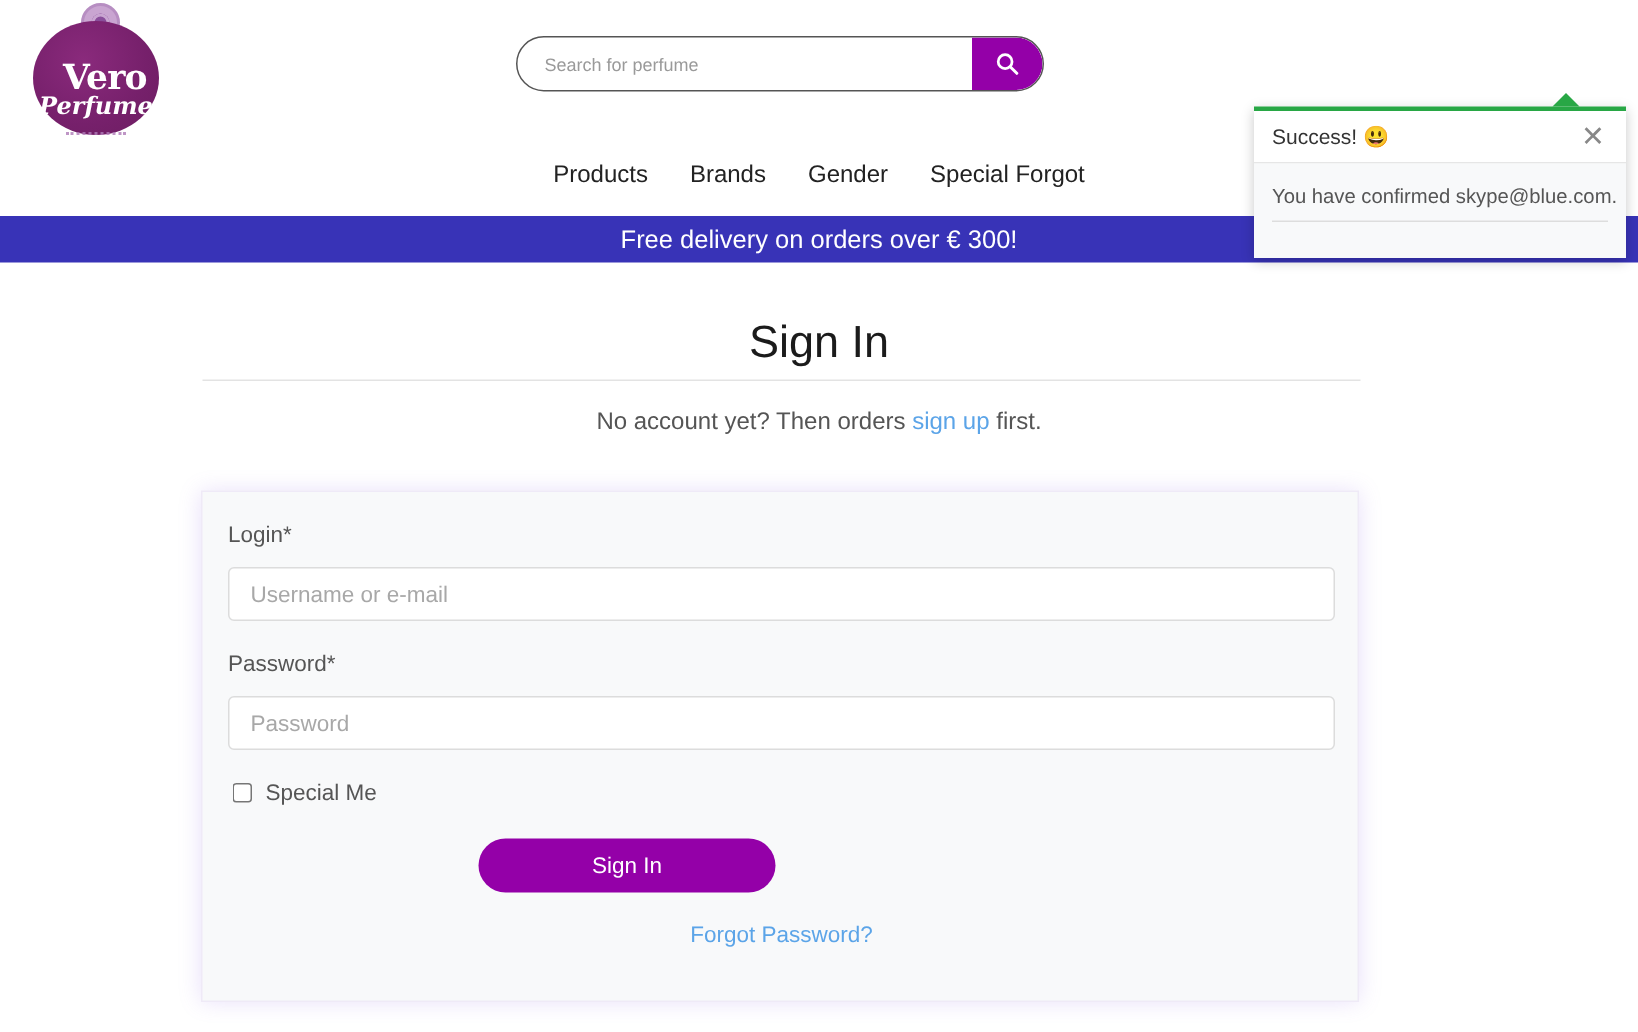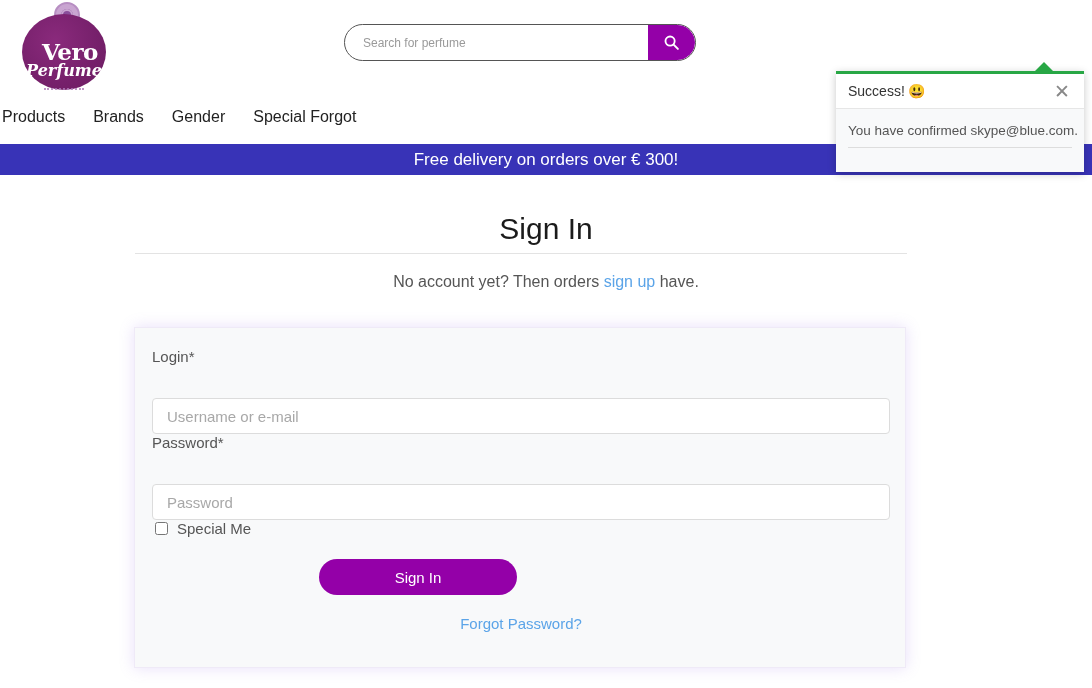--- a/index.html
+++ b/index.html
@@ -124,20 +124,21 @@
   }
 
   
   .nav {
     position: absolute;
     left: 0; top: 95px;
     width: 1092px;
     height: 44px;
     display: flex;
     align-items: center;
+    justify-content: center;
     gap: 24px;
     background: #ffffff;
   }
   .nav-item {
     font-size: 16px;
     color: #222222;
     cursor: pointer;
     padding: 4px 2px;
     white-space: nowrap;
   }
@@ -264,21 +265,20 @@
     left: 17px;
     width: 738px; height: 36px;
     border: 1px solid #dcdcdc;
     border-radius: 4px;
     background: #ffffff;
     padding: 0 14px;
     font-family: "Liberation Sans", sans-serif;
     font-size: 15px;
     color: #333333;
     outline: none;
-    margin-top: 20px;
   }
   .field-input::placeholder { color: #a8a8a8; }
   .inp-login { top: 50px; }
   .inp-pass  { top: 136px; }
 
   .remember-row {
     position: absolute;
     left: 20px; top: 192px;
     display: flex;
     align-items: center;
@@ -375,21 +375,21 @@
   </div>
   <div class="toast-body">You have confirmed skype@blue.com.</div>
   <div class="toast-rule"></div>
   <div class="toast-foot"></div>
 </div>
 
 <h1 class="page-title">Sign In</h1>
 <div class="title-rule"></div>
 
 <div class="sub-line">
-  <span>No account yet? Then orders </span><a>sign up</a><span> have.</span>
+  <span>No account yet? Then orders </span><a>sign up</a><span> first.</span>
 </div>
 
 <div class="card">
   <div class="field-label lbl-login">Login*</div>
   <input class="field-input inp-login" type="text" placeholder="Username or e-mail" style="">
 
   <div class="field-label lbl-pass">Password*</div>
   <input class="field-input inp-pass" type="password" placeholder="Password" style="">
 
   <div class="remember-row">

